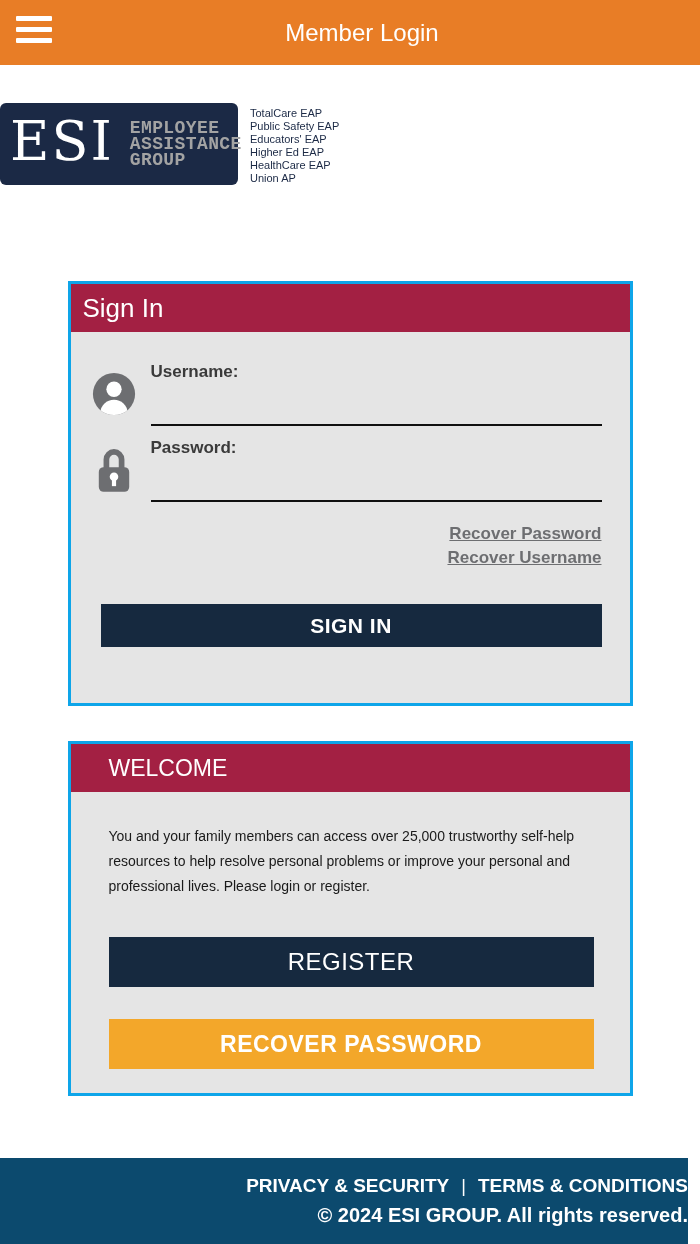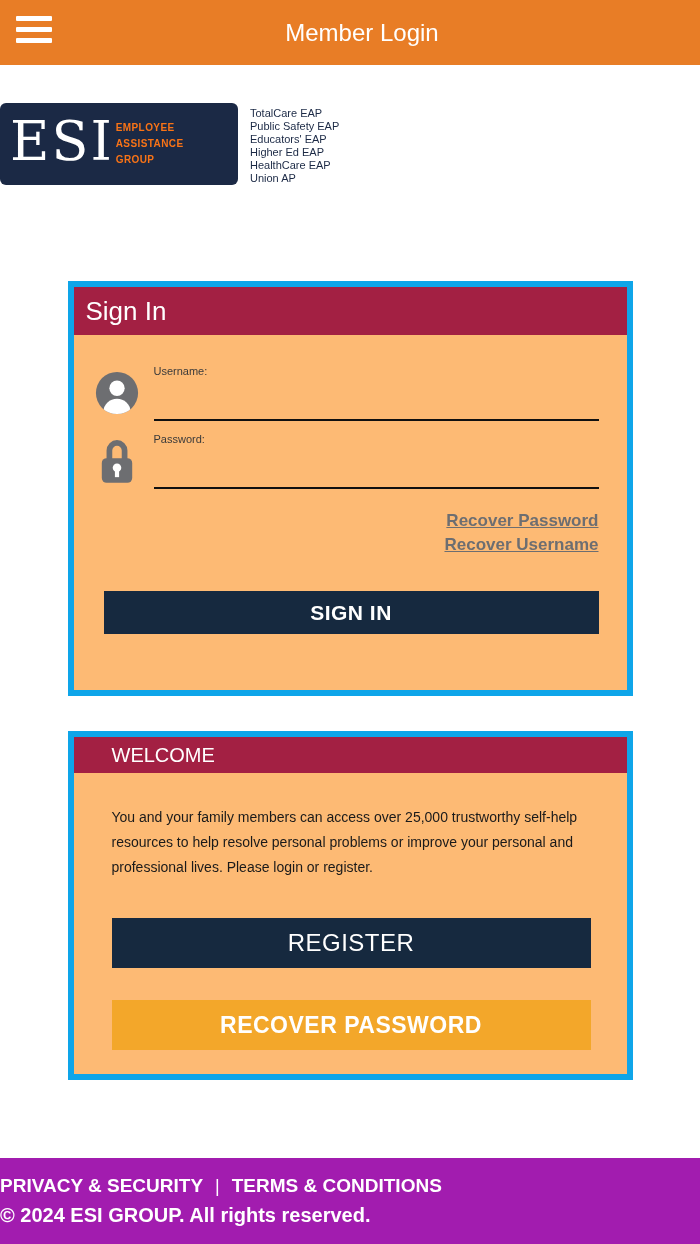--- a/index.html
+++ b/index.html
@@ -43,63 +43,64 @@
   
   .logo-row { display: flex; align-items: flex-start; margin-top: 38px; }
   .esi-box {
     width: 238px;
     height: 82px;
     background: #1B2945;
     border-radius: 6px;
     display: flex;
     align-items: center;
     padding-left: 10px;
-    gap: 2px;
+    gap: 16px;
     flex-shrink: 0;
   }
   .esi-acronym {
     font-family: "DejaVu Serif", serif;
     font-size: 54px;
     color: #ffffff;
     letter-spacing: 2px;
     line-height: 1;
     padding-bottom: 4px;
   }
   .esi-tagline {
-    color: #f97316;
+    color: #a3a3a3;
     font-weight: bold;
-    font-size: 10px;
+    font-size: 18px;
     line-height: 16px;
     letter-spacing: 0.4px;
+    font-family: Liberation Mono, monospace;
   }
   .programs {
     margin-left: 12px;
     padding-top: 4px;
     font-size: 11px;
     line-height: 13px;
     color: #1B2945;
   }
 
   
   .card {
     width: 565px;
     margin: 0 auto;
-    border: 6px solid #0ea5e9;
-    background: #fdba74;
+    border: 3px solid #0ea5e9;
+    background: #e5e5e5;
   }
   .card-signin { margin-top: 96px; }
   .card-header { background: #A32043; color: #fff; display: flex; align-items: center; }
   .signin-header { height: 48px; padding-left: 12px; font-size: 26px; }
-  .welcome-header { height: 36px; padding-left: 38px; font-size: 20px; }
+  .welcome-header { height: 48px; padding-left: 38px; font-size: 23px; }
 
   .signin-body { padding: 30px 28px 56px 20px; }
   .field-row { display: flex; align-items: center; gap: 14px; margin-bottom: 12px; }
   .icon-cell { width: 46px; display: flex; justify-content: center; flex-shrink: 0; }
   .field { flex: 1; }
-  .field-label { font-size: 11px; font-weight: normal; color: #3a3a3a; margin-bottom: 22px; }
+  .field-label { font-size: 17px; font-weight: bold; color: #3a3a3a; margin-bottom: 22px; }
   .field-input {
     width: 100%;
     border: none;
     border-bottom: 2px solid #101010;
     height: 22px;
     font-size: 17px;
     background: transparent;
     outline: none;
     font-family: inherit;
   }
@@ -147,27 +148,27 @@
     font-weight: bold;
     letter-spacing: 0.5px;
     border: none;
     font-family: inherit;
     cursor: pointer;
   }
 
   
   .footer {
     position: absolute;
-    left: 0; right: 0; bottom: 0;
+    left: 0; right: 12px; bottom: 0;
     height: 86px;
-    background: #a21caf;
+    background: #0c4a6e;
     color: #fff;
     display: flex;
     flex-direction: column;
-    align-items: flex-start;
+    align-items: flex-end;
     justify-content: center;
     gap: 7px;
   }
   .footer-links { font-size: 19px; font-weight: bold; display: flex; align-items: center; gap: 12px; }
   .footer-links a { color: #fff; text-decoration: none; cursor: pointer; }
   .footer-sep { font-weight: normal; font-size: 18px; }
   .footer-copy { font-size: 20px; font-weight: bold; }
 </style>
 </head>
 <body>

